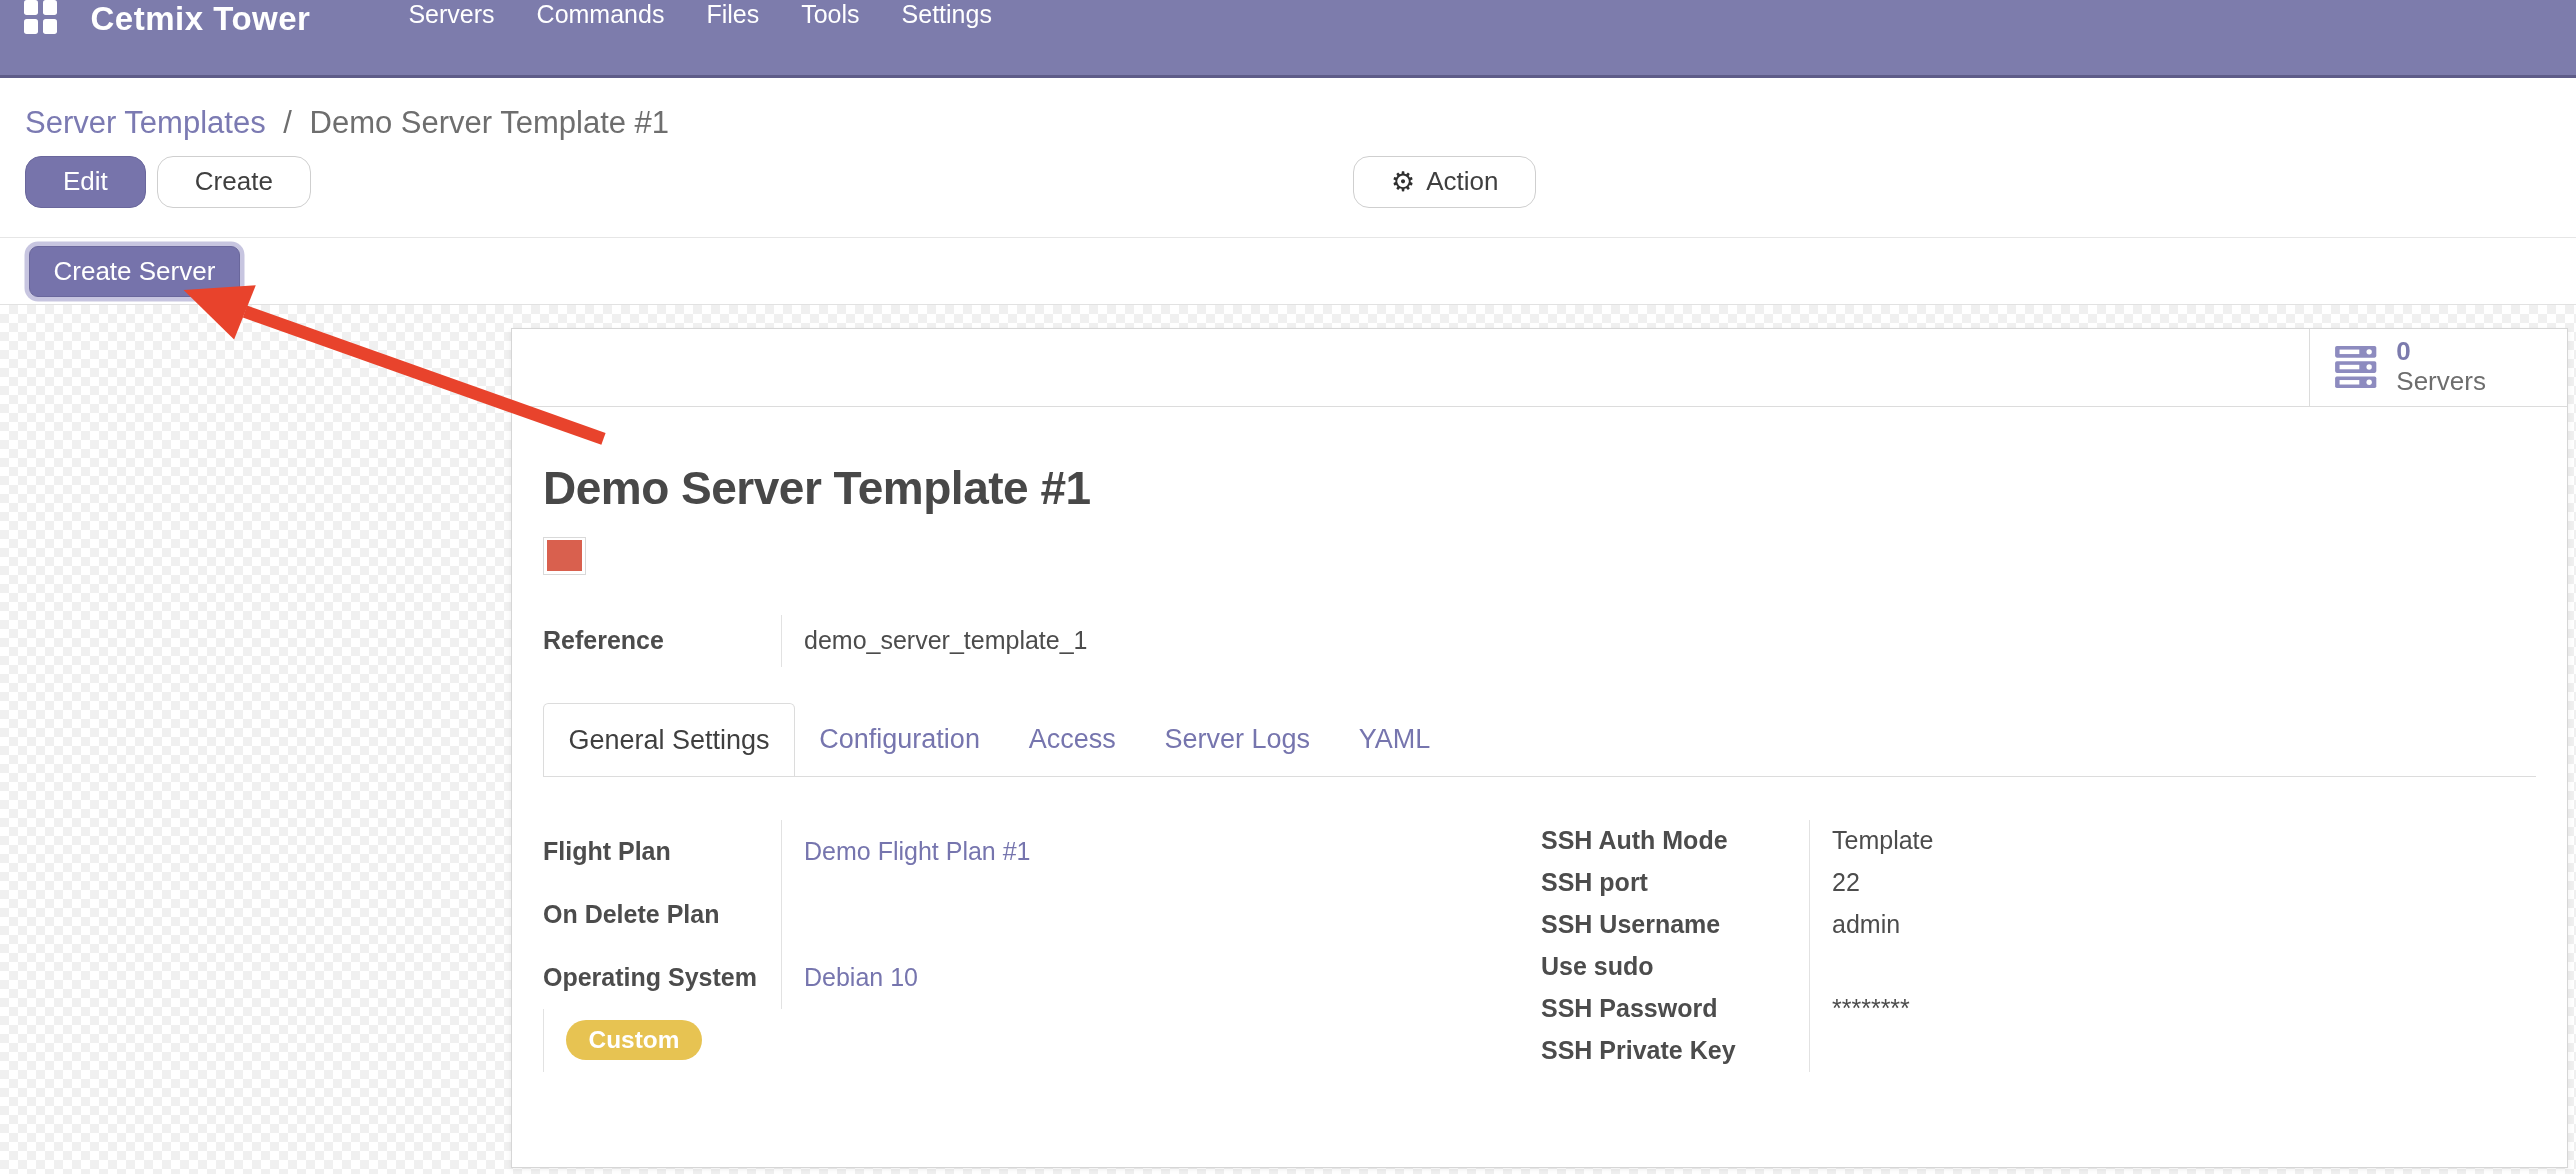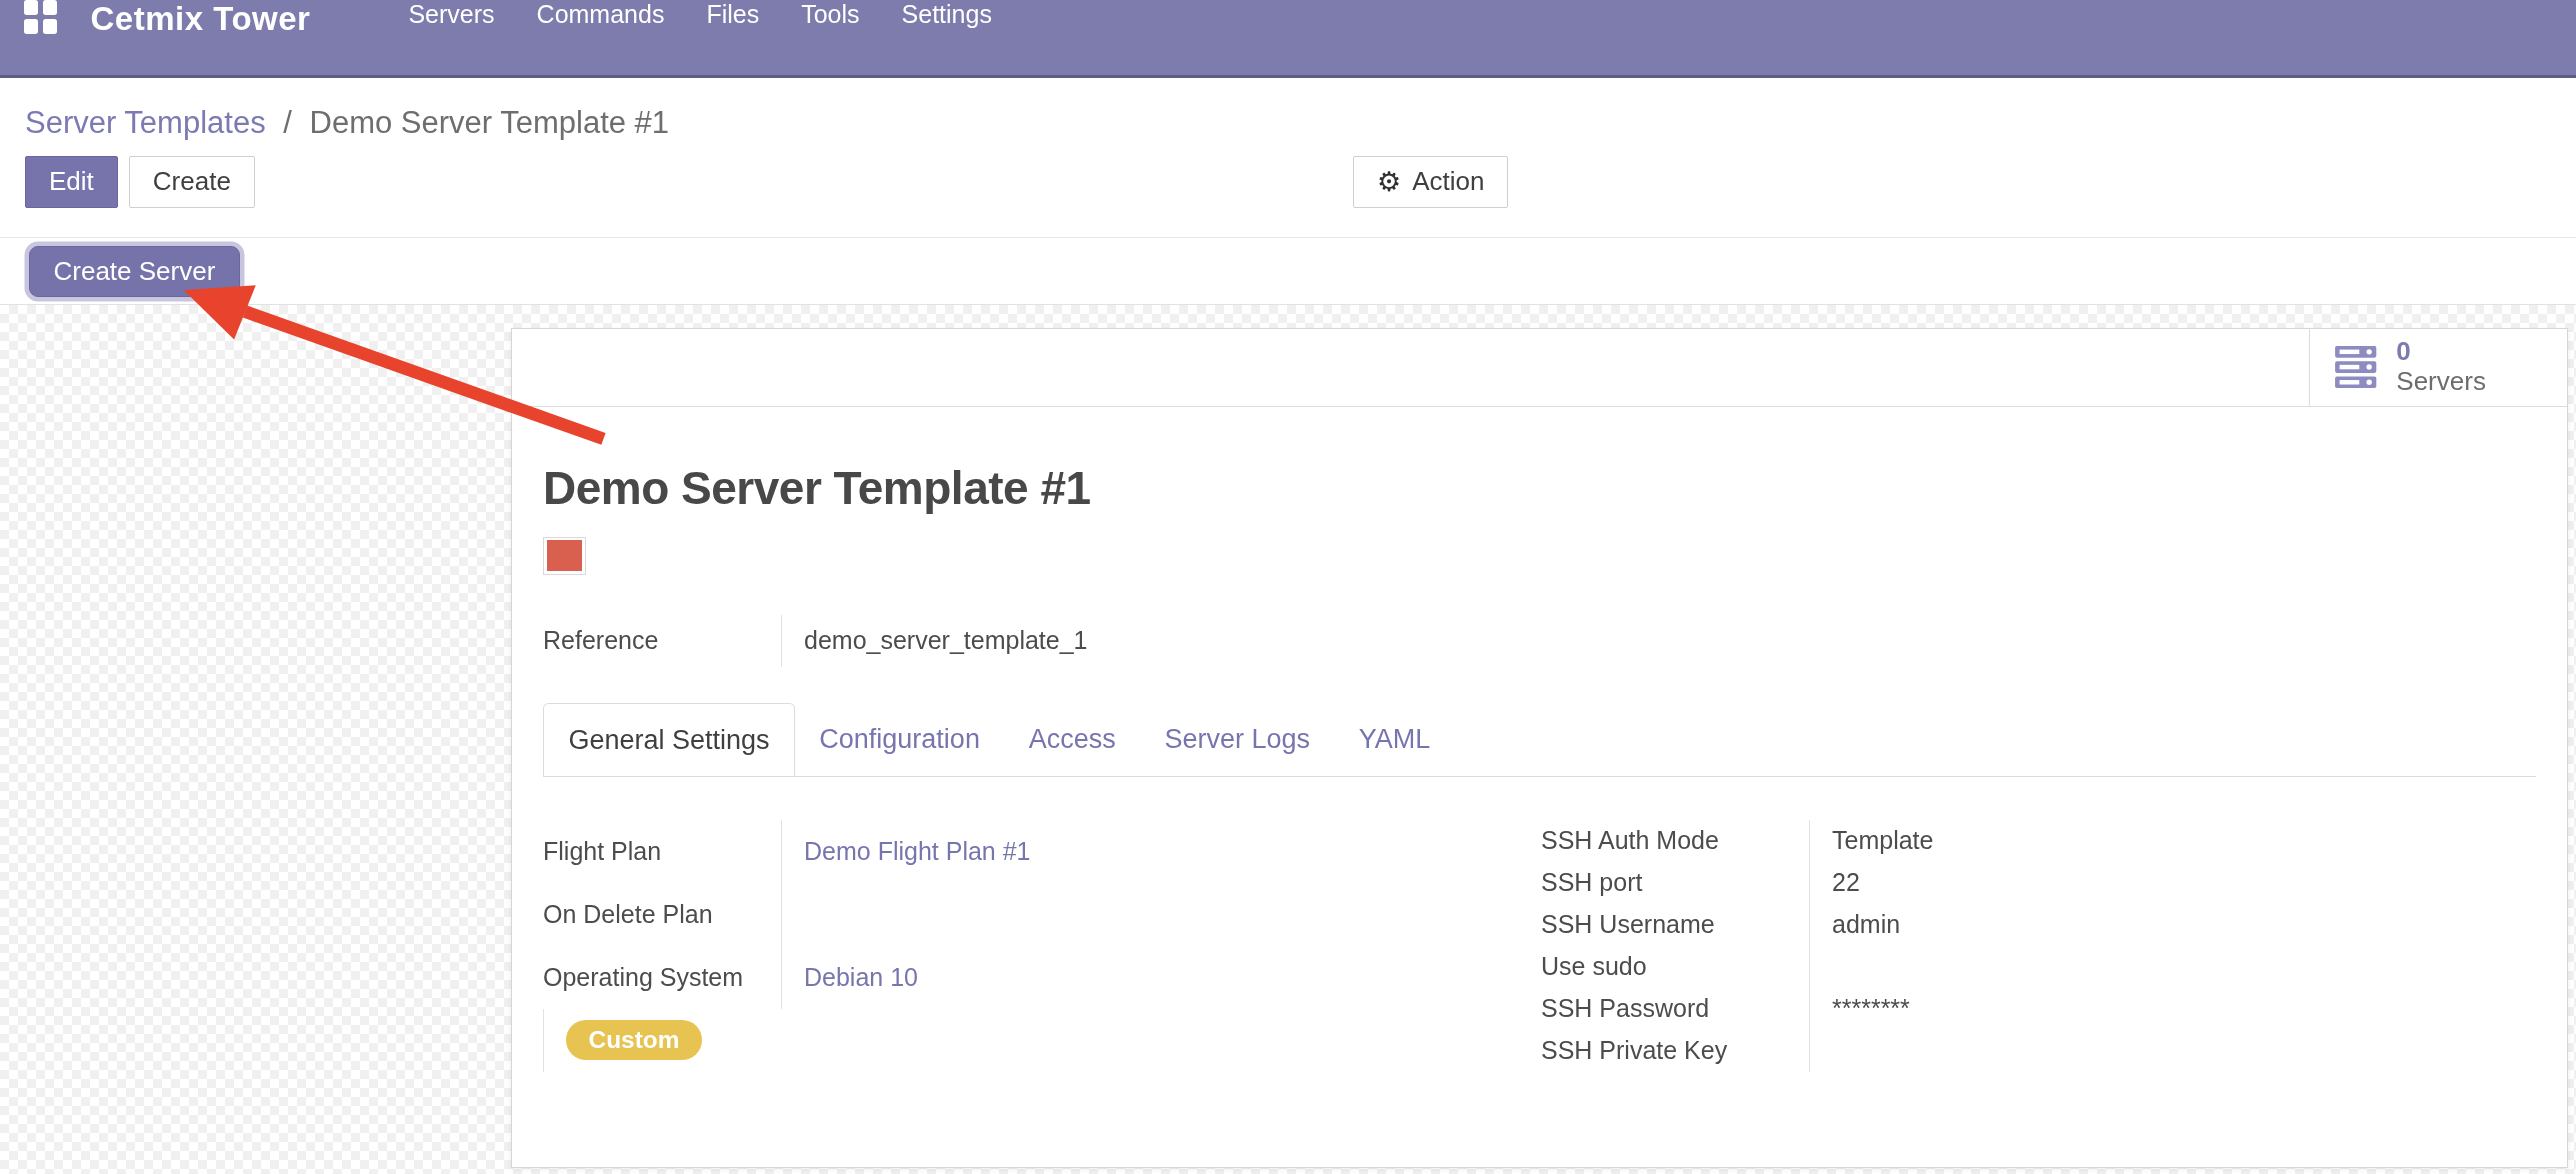--- a/index.html
+++ b/index.html
@@ -24,22 +24,22 @@
   .menu a { color:#fff; font-size:25px; text-decoration:none; cursor:pointer; }
 
   
   .control-panel { height:159px; background:#fff; padding:27px 0 0 25px; }
   .breadcrumb { font-size:31px; line-height:36px; }
   .bc-link { color:#7b7ab2; text-decoration:none; cursor:pointer; }
   .bc-sep { color:#6e6e6e; margin:0 9px; }
   .bc-current { color:#6e6e6e; }
   .cp-buttons { margin-top:14.5px; position:relative; display:flex; gap:11px; height:52px; }
   .btn {
-    font-family:inherit; font-size:26px; height:52px; padding:0 23px;
-    border-radius:2px; cursor:pointer; display:inline-flex; align-items:center; gap:11px;
+    font-family:inherit; font-size:26px; height:52px; padding:0 37px;
+    border-radius:16px; cursor:pointer; display:inline-flex; align-items:center; gap:11px;
   }
   .btn-primary { background:#7774ab; border:0.9px solid #6a679c; color:#fff; }
   .btn-default { background:#fff; border:0.9px solid #cfcfcf; color:#3f3f3f; }
   .action-btn { position:absolute; left:1328px; top:0; }
   .gear { font-family:"DejaVu Sans",sans-serif; font-size:27px; color:#2f2f2f; line-height:1; }
 
   
   .button-strip {
     height:68px; background:#fff; border-top:1.8px solid #e6e6e6; border-bottom:1.8px solid #e2e2e2;
     display:flex; align-items:center; padding-left:29px;
@@ -75,21 +75,21 @@
   .sheet-body { padding:0 31px; }
   .record-title { font-size:46px; font-weight:bold; color:#484848; margin-top:54px; letter-spacing:-0.5px; }
   .color-swatch {
     margin-top:22px; width:43px; height:38px; background:#fff;
     border:1.8px solid #d9d9d9; padding:2.7px; cursor:pointer;
   }
   .swatch-fill { display:block; width:100%; height:100%; }
 
   .group { display:grid; grid-template-columns:238px 1fr; }
   .group .cell { min-height:43px; display:flex; align-items:center; font-size:25px; }
-  .group .label { font-weight:normal; color:#4c4c4c; }
+  .group .label { font-weight:bold; color:#4c4c4c; }
   .group .value { border-left:1.8px solid #e2e2e2; padding-left:22px; color:#4c4c4c; }
   .reference-group { margin-top:40px; width:813px; }
   .reference-group .cell { min-height:52px; }
 
   .tabs { margin-top:36px; display:flex; border-bottom:0.9px solid #dcdcdc; height:74px; }
   .tab {
     padding:0 24.4px; display:flex; align-items:center; font-size:27px;
     color:#7675ae; cursor:pointer; white-space:nowrap;
   }
   .tab.active {

